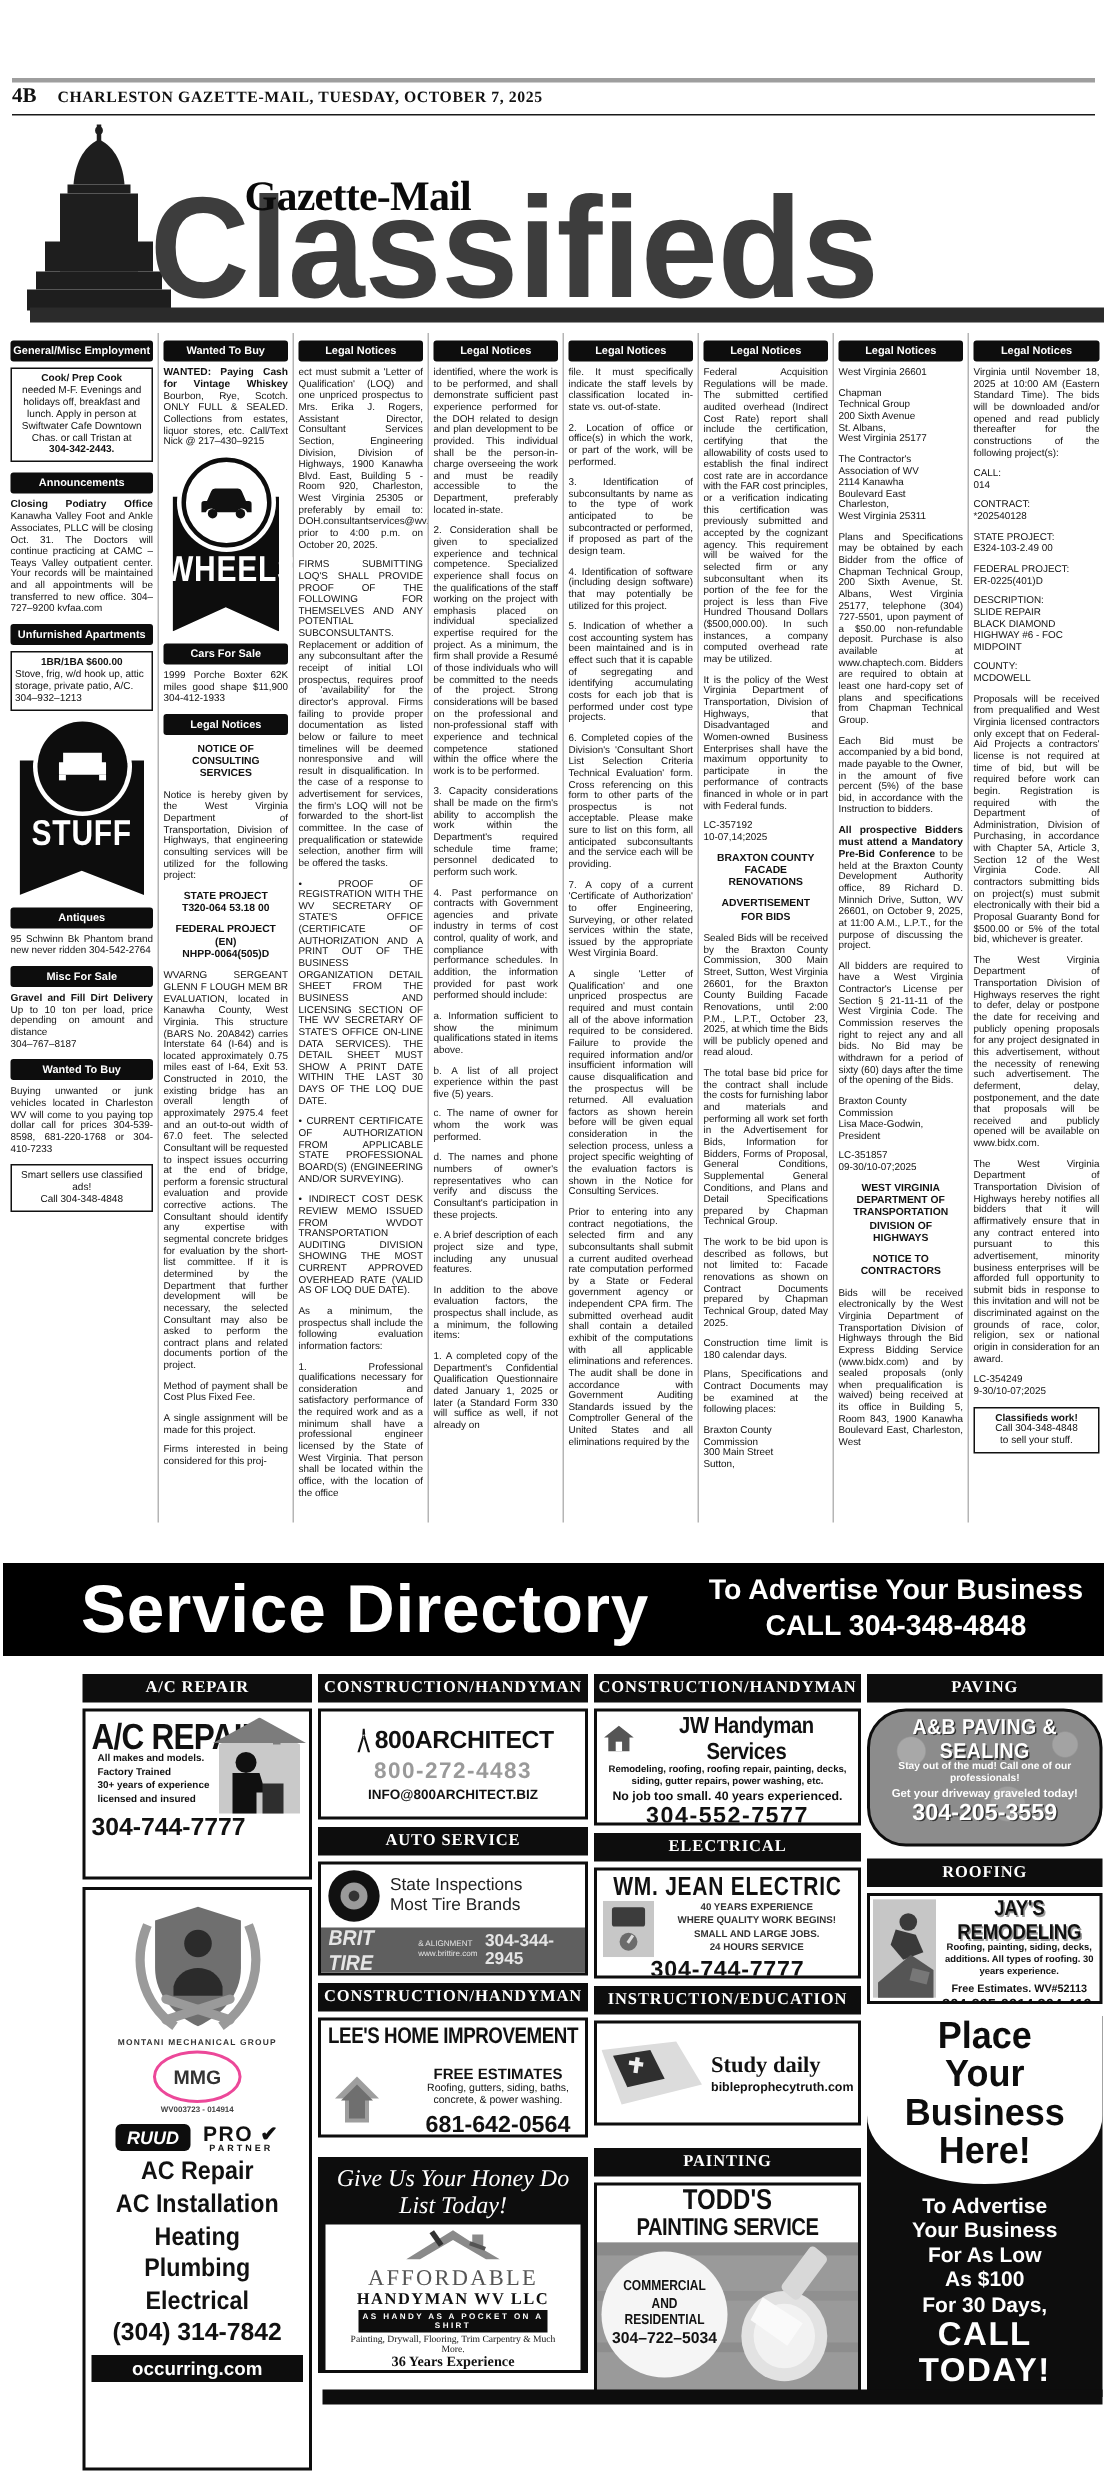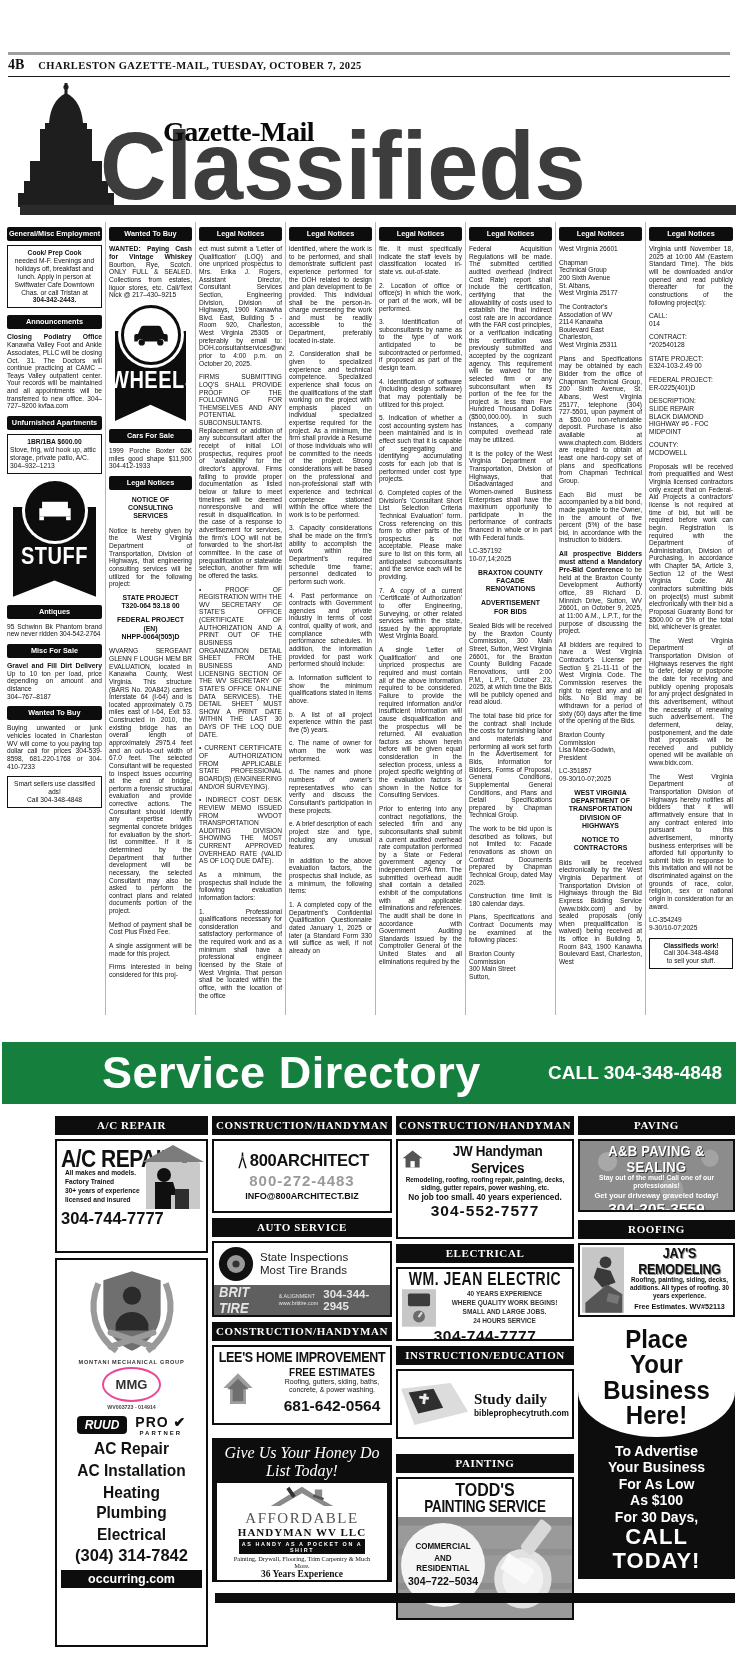--- a/index.html
+++ b/index.html
@@ -36,22 +36,22 @@
   
   .badge{position:relative;height:116px;margin:4px 1px 8px;}
   .ribbon{position:absolute;left:5px;right:5px;top:26px;bottom:0;background:#0d0d0d;
           clip-path:polygon(0 0,100% 0,100% 100%,50% 82%,0 100%);}
   .bcirc{position:absolute;left:50%;transform:translateX(-50%);top:0;width:60px;height:60px;border-radius:50%;
          background:#0d0d0d;box-shadow:0 0 0 3px #fff;display:flex;align-items:center;justify-content:center;}
   .bcirc.light{background:#fff;border:3px solid #0d0d0d;box-sizing:border-box;}
   .blabel{position:absolute;left:0;right:0;top:64px;text-align:center;color:#fff;font-weight:bold;
           font-size:20px;transform:scaleY(1.2);letter-spacing:.5px;}
   
-  .svc{position:absolute;top:1042px;left:2px;right:2px;height:62px;background:#15803d;
-       display:flex;align-items:center;padding-left:48px;}
+  .svc{position:absolute;top:1042px;left:2px;right:2px;height:62px;background:#000000;
+       display:flex;align-items:center;}
   .svc-title{color:#fff;font-weight:bold;font-size:45px;margin-left:52px;letter-spacing:.5px;}
   .svc-right{margin-left:auto;margin-right:14px;text-align:center;color:#fff;font-weight:bold;
              font-size:19px;line-height:1.25;}
   
   .adsec{position:absolute;top:1116px;left:55px;right:3px;display:flex;gap:4px;}
   .adcol{display:flex;flex-direction:column;}
   .adcol.a{width:153px;} .adcol.b{width:180px;} .adcol.c{width:178px;} .adcol.d{width:157px;}
   .adhead{background:#0d0d0d;color:#fff;font-family:"Liberation Serif",serif;font-weight:bold;
           font-size:11px;text-align:center;padding:3px 0 4px;letter-spacing:.6px;margin-bottom:4px;}
   .adbox{border:2px solid #0d0d0d;background:#fff;position:relative;overflow:hidden;box-sizing:border-box;margin-bottom:5px;}
@@ -82,40 +82,40 @@
   .arch-mail{font-weight:bold;font-size:9px;}
   .brit{height:76px;padding:0;}
   .brit-top{display:flex;align-items:center;gap:6px;padding:3px 4px;height:42px;box-sizing:border-box;}
   .brit-lines{font-size:11.5px;color:#222;line-height:1.15;}
   .brit-bot{background:#5f5f5f;color:#e5e5e5;height:30px;display:flex;align-items:center;padding:0 5px;gap:5px;}
   .brit-name{font-weight:bold;font-style:italic;font-size:13px;transform:scaleY(1.1);}
   .brit-sub{font-size:5.4px;line-height:1.3;}
   .brit-phone{font-weight:bold;font-size:11.5px;margin-left:auto;}
   .lees{height:80px;padding:3px 4px;}
   .lees-name{font-weight:bold;font-size:12.5px;text-align:center;transform:scaleY(1.2);letter-spacing:-.3px;}
-  .lees-row{display:flex;gap:20px;margin-top:3px;}
+  .lees-row{display:flex;gap:20px;margin-top:14px;}
   .lees-right{text-align:center;flex:1;}
   .lees-est{font-weight:bold;font-size:10px;}
   .lees-svcs{font-size:7px;line-height:1.2;}
   .lees-phone{font-weight:bold;font-size:15.5px;margin-top:2px;}
   .afford{height:144px;background:#0d0d0d;padding:2px 3px;color:#fff;margin-bottom:0;}
   .afford-tag{font-family:"Liberation Serif",serif;font-style:italic;font-weight:normal;font-size:16px;
               text-align:center;padding:2px 0 3px;}
   .afford-in{background:#fff;color:#111;text-align:center;padding:2px 16px 0;}
   .afford-n1{font-family:"Liberation Serif",serif;font-size:15px;color:#555;letter-spacing:1.5px;line-height:1;}
   .afford-n2{font-family:"Liberation Serif",serif;font-weight:bold;font-size:11px;letter-spacing:1px;}
   .afford-slogan{background:#0d0d0d;color:#fff;font-size:5.4px;letter-spacing:1.6px;font-weight:bold;
                  padding:1.5px 0;margin:1px 6px;}
   .afford-svcs{font-family:"Liberation Serif",serif;font-size:6.4px;}
   .afford-exp{font-family:"Liberation Serif",serif;font-weight:bold;font-size:9.5px;}
   .afford-phone{font-family:"Liberation Serif",serif;font-weight:bold;font-size:14px;line-height:1.05;}
   .afford-mail{font-family:"Liberation Serif",serif;font-style:italic;font-weight:bold;font-size:7.3px;}
   .afford-owner{background:#0d0d0d;color:#fff;font-family:"Liberation Serif",serif;font-style:italic;
                 font-size:6.2px;padding:1.5px 0;margin-top:1px;}
-  .jw{height:100px;padding:3px 4px;text-align:center;}
+  .jw{height:78px;padding:3px 4px;text-align:center;}
   .jw-top{display:flex;align-items:center;gap:4px;justify-content:center;}
   .jw-name{font-weight:bold;font-size:13.5px;transform:scaleY(1.15);letter-spacing:-.3px;}
   .jw-svcs{font-weight:bold;font-size:6.4px;line-height:1.25;margin-top:2px;}
   .jw-note{font-weight:bold;font-size:8.2px;margin-top:1px;}
   .jw-phone{font-weight:bold;font-size:15.5px;letter-spacing:1px;}
   .jean{height:74px;padding:2px 4px;}
   .jean-name{font-weight:bold;font-size:14px;text-align:center;letter-spacing:.5px;transform:scaleY(1.25);}
   .jean-row{display:flex;gap:5px;align-items:center;margin-top:2px;}
   .jean-lines{flex:1;text-align:center;font-weight:bold;font-size:6.5px;color:#333;line-height:1.35;}
   .jean-phone{font-weight:bold;font-size:15.5px;text-align:center;letter-spacing:.5px;}
@@ -123,25 +123,25 @@
   .study-t1{font-family:"Liberation Serif",serif;font-weight:bold;font-size:15px;}
   .study-t2{font-weight:bold;font-size:8.3px;}
   .todds{height:143px;padding:0;display:flex;flex-direction:column;margin-bottom:0;}
   .todds-n1{font-weight:bold;font-size:16px;text-align:center;transform:scaleY(1.2);margin-top:2px;}
   .todds-n2{font-weight:bold;font-size:13.5px;text-align:center;transform:scaleY(1.2);letter-spacing:-.3px;}
   .todds-photo{flex:1;background:#9a9a9a;position:relative;margin-top:3px;}
   .todds-circle{position:absolute;left:3px;top:6px;width:84px;height:84px;border-radius:50%;background:#f5f5f5;
                 display:flex;flex-direction:column;align-items:center;justify-content:center;text-align:center;}
   .todds-type{font-weight:bold;font-size:8px;line-height:1.2;transform:scaleY(1.2);}
   .todds-phone{font-weight:bold;font-size:10.5px;margin-top:3px;}
-  .ab{height:73px;background:#8c8c8c;
+  .ab{height:92px;background:#8c8c8c;
       background-image:radial-gradient(circle at 18% 30%,#a8a8a8 9px,transparent 10px),
                        radial-gradient(circle at 60% 70%,#9f9f9f 11px,transparent 12px),
                        radial-gradient(circle at 85% 25%,#a3a3a3 8px,transparent 9px);
-      color:#fff;text-align:center;padding:3px 2px;}
+      color:#fff;text-align:center;padding:3px 2px;border-radius:26px;}
   .ab-name{font-weight:bold;font-size:13px;text-shadow:1px 1px 0 #333;letter-spacing:.3px;transform:scaleY(1.1);}
   .ab-l1{font-size:6.8px;font-weight:bold;line-height:1.25;}
   .ab-l2{font-size:7.6px;font-weight:bold;}
   .ab-phone{font-weight:bold;font-size:15.5px;text-shadow:1px 1px 0 #333;}
   .jays{height:74px;display:flex;gap:4px;padding:2px;}
   .jays-right{flex:1;text-align:center;}
   .jays-name{font-weight:bold;font-size:12.5px;transform:scaleY(1.15);letter-spacing:-.2px;
              text-shadow:1px 1px 0 #999;}
   .jays-svcs{font-weight:bold;font-size:6.3px;line-height:1.25;margin-top:1px;}
   .jays-est{font-weight:bold;font-size:7.2px;margin-top:2px;}
@@ -359,20 +359,21 @@
         <div class="p"><span>LC-354249
 9-30/10-07;2025</span></div>
         <div class="boxed"><span class="bd">Classifieds work!</span><span>Call 304-348-4848
 to sell your stuff.</span></div>
       </div>
     </div>
 
   <div class="svc">
     <div class="svc-title">Service Directory</div>
     <div class="svc-right">
+      <div>To Advertise Your Business</div>
       <div>CALL 304-348-4848</div>
     </div>
   </div>
 
   <div class="adsec">
 
     <div class="adcol a">
       <div class="adhead">A/C REPAIR</div>
       <div class="adbox ac">
         <div class="ac-title">A/C REPAIR</div>

